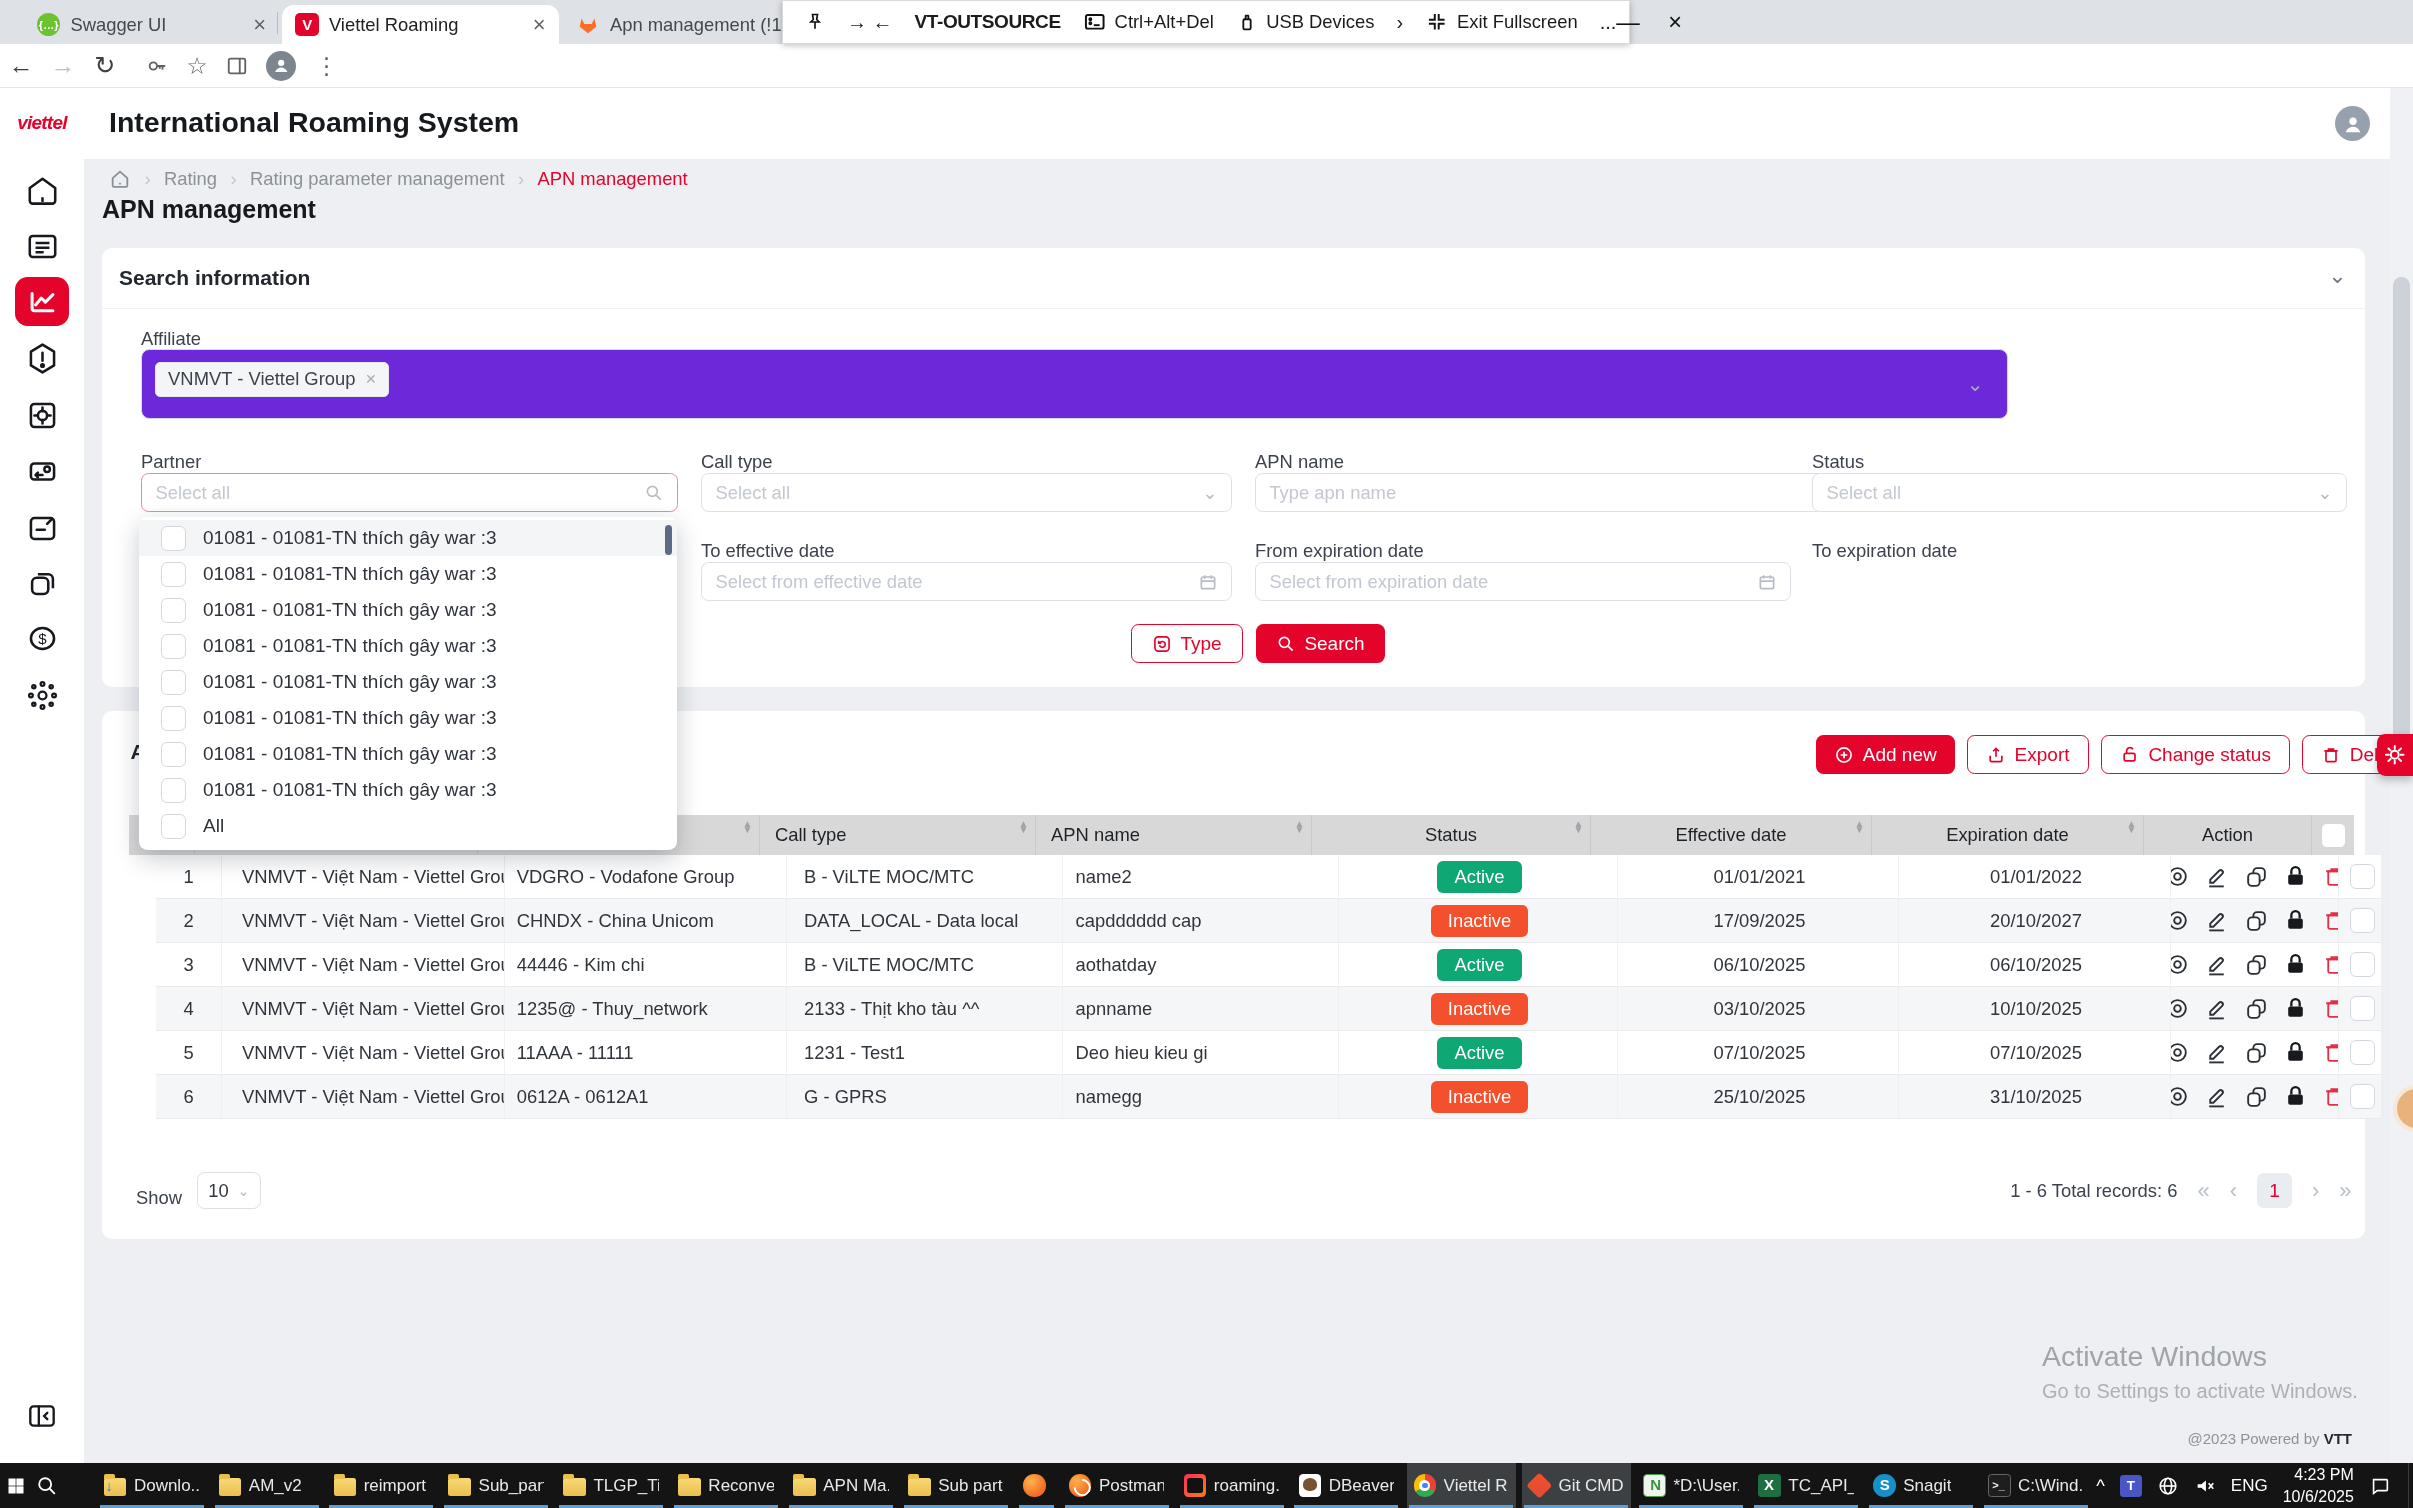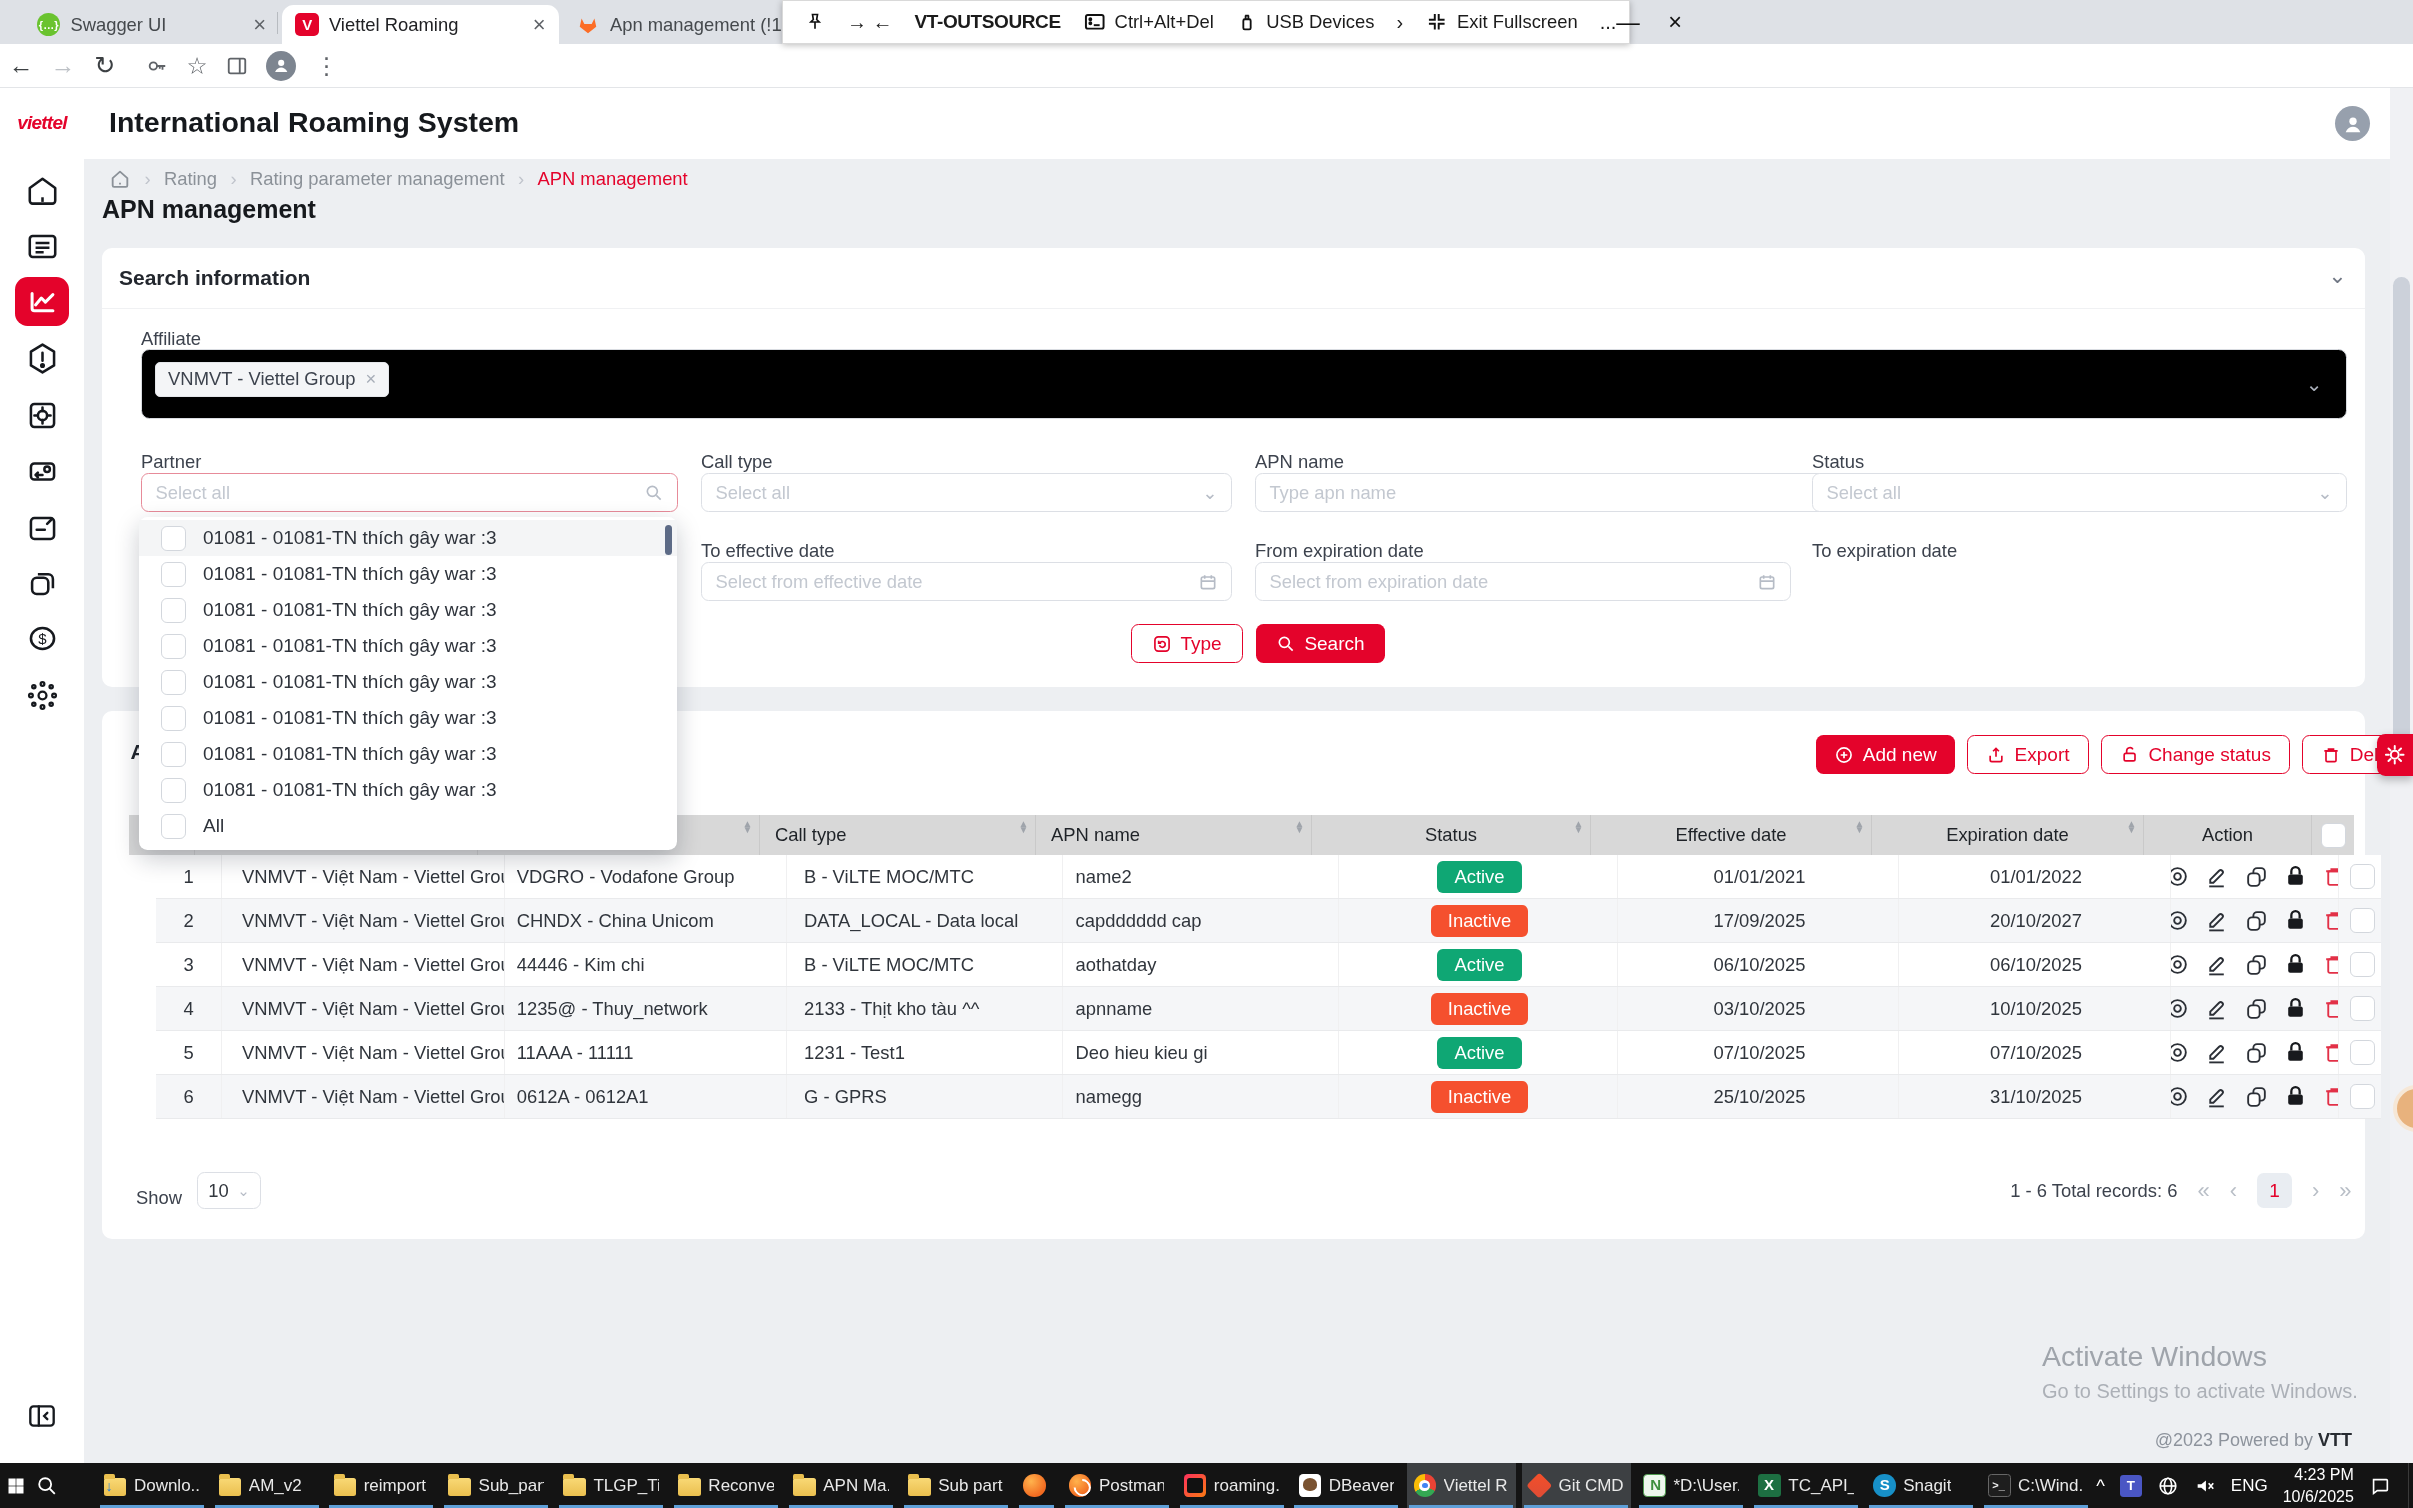--- a/index.html
+++ b/index.html
@@ -55,21 +55,21 @@
   .cardtitle{position:absolute;left:17px;top:18.4px;font-size:21px;font-weight:600;color:#23272e}
   .collapse-chev{position:absolute;right:18.4px;top:15px;font-size:22px;color:#6f7683}
   .carddiv{position:absolute;left:0;top:60px;width:100%;height:0.8px;background:#f0f1f3}
   .flabel{position:absolute;font-size:18.4px;color:#3c424d}
   .field{position:absolute;height:39px;border:1.3px solid #dcdfe5;border-radius:7.5px;background:#fff;display:flex;align-items:center;padding:0 13.4px;font-size:18.4px;color:#c3c8d0}
   .field .ph{white-space:nowrap;overflow:hidden}
   .field .tail{margin-left:auto;color:#b6bcc6;display:flex;align-items:center}
   .field input{border:none;outline:none;width:100%;font-size:18.4px;color:#33383f;background:transparent;font-family:inherit}
   .field input::placeholder{color:#c3c8d0}
   .field.focus{border-color:#e78b99}
-  .bigselect{position:absolute;left:39px;top:101px;width:2206px;height:70px;border:1.3px solid #d9dce1;border-radius:8.4px;background:#000000}
+  .bigselect{position:absolute;left:39px;top:101px;width:1867px;height:70px;border:1.3px solid #d9dce1;border-radius:8.4px;background:#6d28d9}
   .tag{position:absolute;left:13.4px;top:11.7px;height:35px;background:#f4f5f7;border:0.8px solid #e4e6ea;border-radius:5px;display:flex;align-items:center;padding:0 11.7px;font-size:18.4px;color:#3c424d;gap:10px}
   .tag .x{color:#a7adb8;font-size:18.4px}
   .bigselect .chev{position:absolute;right:23.5px;top:22px;color:#aab0bb;font-size:20px}
   .btn{display:flex;align-items:center;justify-content:center;gap:8.4px;border-radius:7.5px;font-size:19px;white-space:nowrap;cursor:pointer}
   .btn.red{background:#e4032b;color:#fff}
   .btn.ghost{background:#fff;color:#e4032b;border:1.3px solid #e4032b}
   .btn svg{flex:none}
   .sbtns{position:absolute;top:376px;height:39px;display:flex;gap:13.4px;left:1029px}
   .sbtns .btn{height:39px;padding:0 20px}
   
@@ -106,21 +106,21 @@
   .pager-l{position:absolute;left:34px;top:461px;height:37px;display:flex;align-items:flex-end;gap:15px;font-size:18.4px;color:#3c424d}
   .psel{width:64px;height:37px;border:1.3px solid #dcdfe5;border-radius:7.5px;display:flex;align-items:center;justify-content:center;gap:8.4px;color:#33383f}
   .psel .c{color:#b6bcc6;font-size:15px}
   .pager-r{position:absolute;right:13.4px;top:461px;height:37px;display:flex;align-items:center;gap:20px;font-size:18.4px;color:#3c424d}
   .pgic{color:#b9bfc7;font-size:22px}
   .pgcur{width:35px;height:35px;border-radius:6.7px;background:#e9edf2;color:#e4032b;display:flex;align-items:center;justify-content:center;font-size:19px}
   
   .watermark{position:absolute;left:2042px;top:1340px;color:rgba(150,155,163,.9);z-index:4}
   .watermark .l1{font-size:28.5px}
   .watermark .l2{font-size:20px;margin-top:6.7px;color:rgba(150,155,163,.75)}
-  .pfooter{position:absolute;right:61px;top:1430px;font-size:18px;color:#8d939c}
+  .pfooter{position:absolute;right:61px;top:1430px;font-size:15px;color:#8d939c}
   .pfooter b{color:#272b31}
   .floatball{position:absolute;left:2393px;top:1085px;width:47px;height:47px;border-radius:50%;background:#e8b27d;border:4.2px solid #f6e7d6;z-index:30}
   .vscroll{position:absolute;left:2390px;top:88px;width:23.5px;height:1375px;background:#f0f1f4;z-index:3}
   .vthumb{position:absolute;left:3.4px;top:189px;width:17px;height:469px;border-radius:8.4px;background:#ccd1da}
   
   .taskbar{position:absolute;left:0;top:1463px;width:2413px;height:45px;background:#141414;display:flex;align-items:center;z-index:90}
   .tb-sys{width:40px;height:45px;display:flex;align-items:center;justify-content:center;color:#fff}
   .tb-items{display:flex;align-items:center;height:45px;margin-left:34px}
   .tb-item{position:relative;height:45px;display:flex;align-items:center;gap:7.5px;width:109px;padding:0 6.7px;margin-right:5.9px}
   .tb-item .lbl{color:#e9e9e9;font-size:17px;white-space:nowrap;overflow:hidden}

